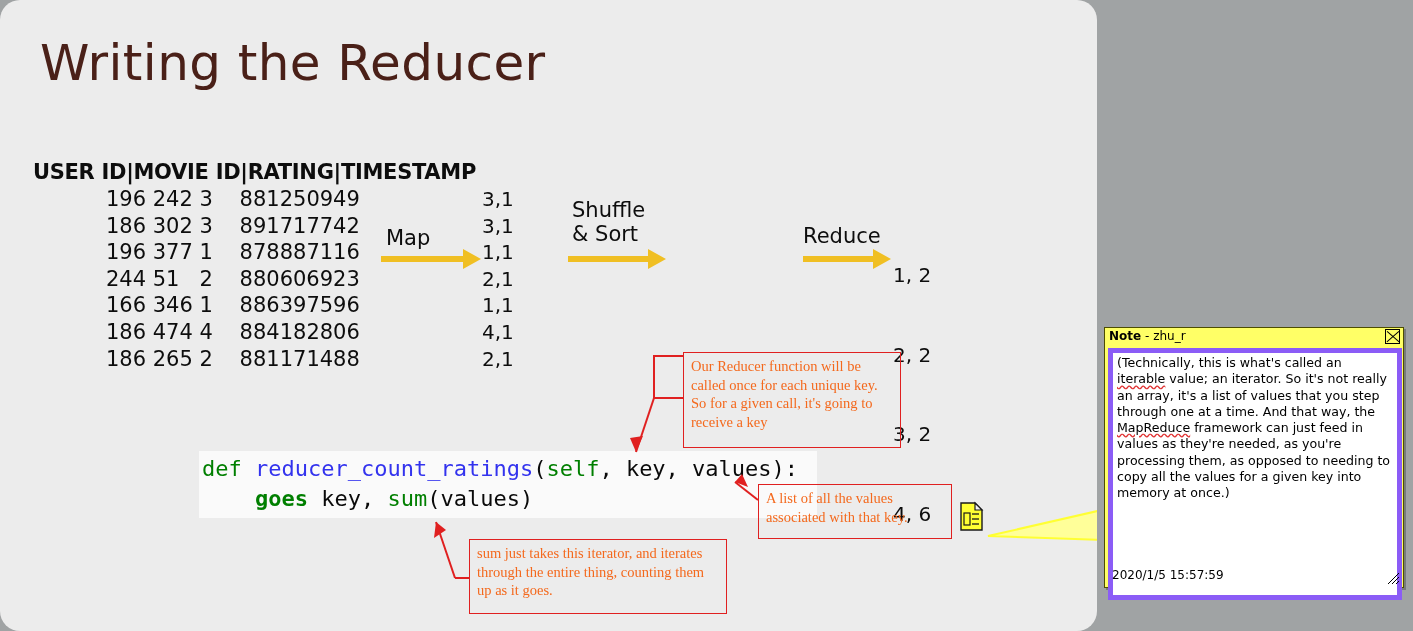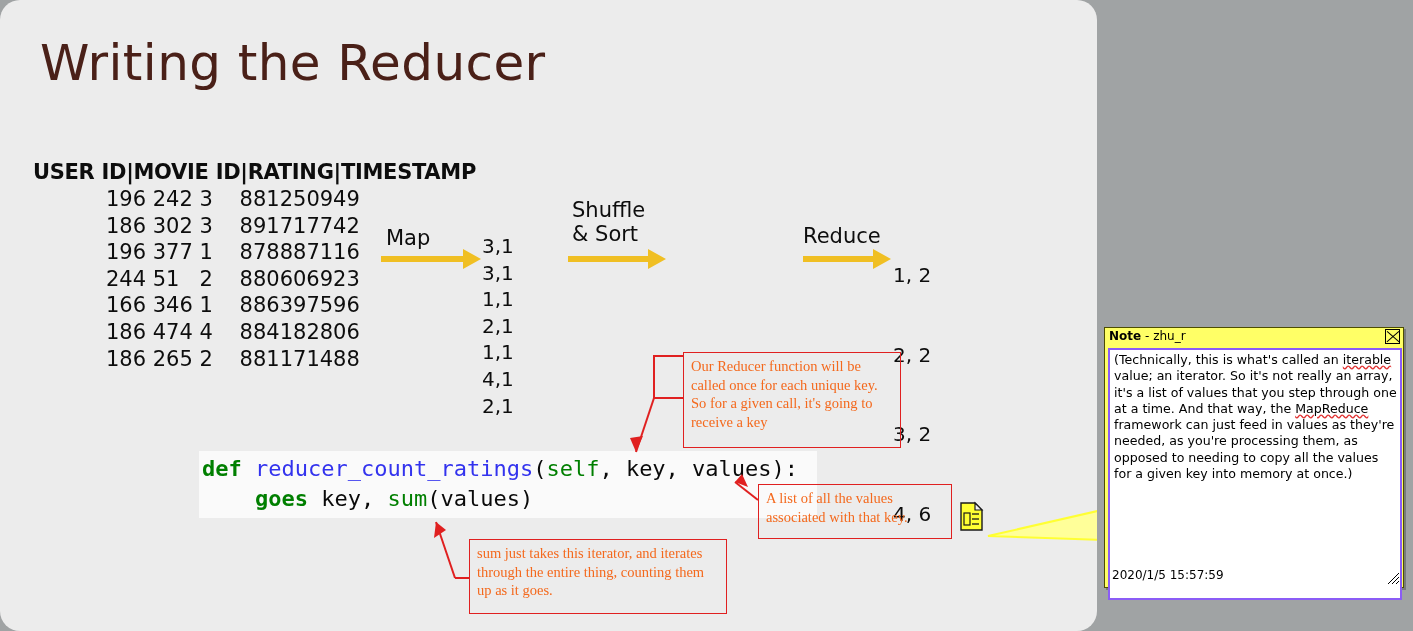--- a/index.html
+++ b/index.html
@@ -32,21 +32,21 @@
   #hdr{font-size:21px;font-weight:700;letter-spacing:-.3px;white-space:nowrap;}
   .drow{
     font-size:21px;white-space:pre;line-height:26.6px;
     font-variant-numeric:tabular-nums;
   }
   #rows{margin-top:2px;padding-left:73px;}
   
   #mapcol{
     position:absolute;left:482px;top:186px;
     font-family:"DejaVu Sans","Liberation Sans",sans-serif;
-    font-size:20px;color:#0d0d0d;line-height:26.6px;text-align:right;margin-top:47px;
+    font-size:20px;color:#0d0d0d;line-height:26.6px;text-align:right;
   }
   
   #shufcol{
     position:absolute;left:660px;top:221px;
     font-family:"DejaVu Sans","Liberation Sans",sans-serif;
     font-size:20px;color:#0d0d0d;line-height:26.5px;white-space:pre;
   }
   
   #redcol{
     position:absolute;left:893px;top:209px;
@@ -77,21 +77,21 @@
   #arrReduce{left:803px;top:249px;width:88px;}
   #arrReduce .shaft{width:72px;} #arrReduce .head{left:70px;}
   
   #code{
     position:absolute;left:199px;top:451px;width:618px;height:67px;
     background:#fafafa;
     font-family:"DejaVu Sans Mono","Liberation Mono",monospace;
     font-size:22px;line-height:30px;white-space:pre;
     padding:3px 0 0 3px;box-sizing:border-box;
   }
-  .k-def{color:#007f00;font-weight:700;}
+  .k-def{color:#007f00;font-weight:400;}
   .k-fn{color:#3333ee;}
   .k-self{color:#007f00;}
   .k-plain{color:#0a0a0a;}
   .k-yield{color:#007f00;font-weight:700;}
   .k-sum{color:#007f00;}
   
   .note{
     position:absolute;border:1.5px solid #e02020;background:transparent;
     font-family:"Liberation Serif","DejaVu Serif",serif;
     color:#f4691d;font-size:14.5px;line-height:18.5px;
@@ -123,21 +123,21 @@
     position:absolute;right:3px;top:1px;width:15px;height:15px;
     border:1.3px solid #000;box-sizing:border-box;cursor:pointer;
   }
   #closeBtn:before,#closeBtn:after{
     content:"";position:absolute;left:-1px;top:5.5px;width:16px;height:1.3px;background:#000;
   }
   #closeBtn:before{transform:rotate(41deg);}
   #closeBtn:after{transform:rotate(-41deg);}
   #panelBody{
     position:absolute;left:3px;top:20px;width:294px;height:252px;
-    background:#fff;border:2px solid #8b5cf6;box-sizing:border-box;
+    background:#fff;border:5px solid #8b5cf6;box-sizing:border-box;
     font-family:"DejaVu Sans","Liberation Sans",sans-serif;
     font-size:12.6px;line-height:16.3px;color:#000;
     padding:2px 3px 0 4px;overflow:hidden;
   }
   .sq{text-decoration:underline;text-decoration-style:wavy;text-decoration-color:#e03030;}
   #panelFoot{
     position:absolute;left:3px;bottom:2px;width:294px;height:18px;
     font-family:"DejaVu Sans","Liberation Sans",sans-serif;
     font-size:12px;color:#000;padding:1px 0 0 4px;box-sizing:border-box;
   }

